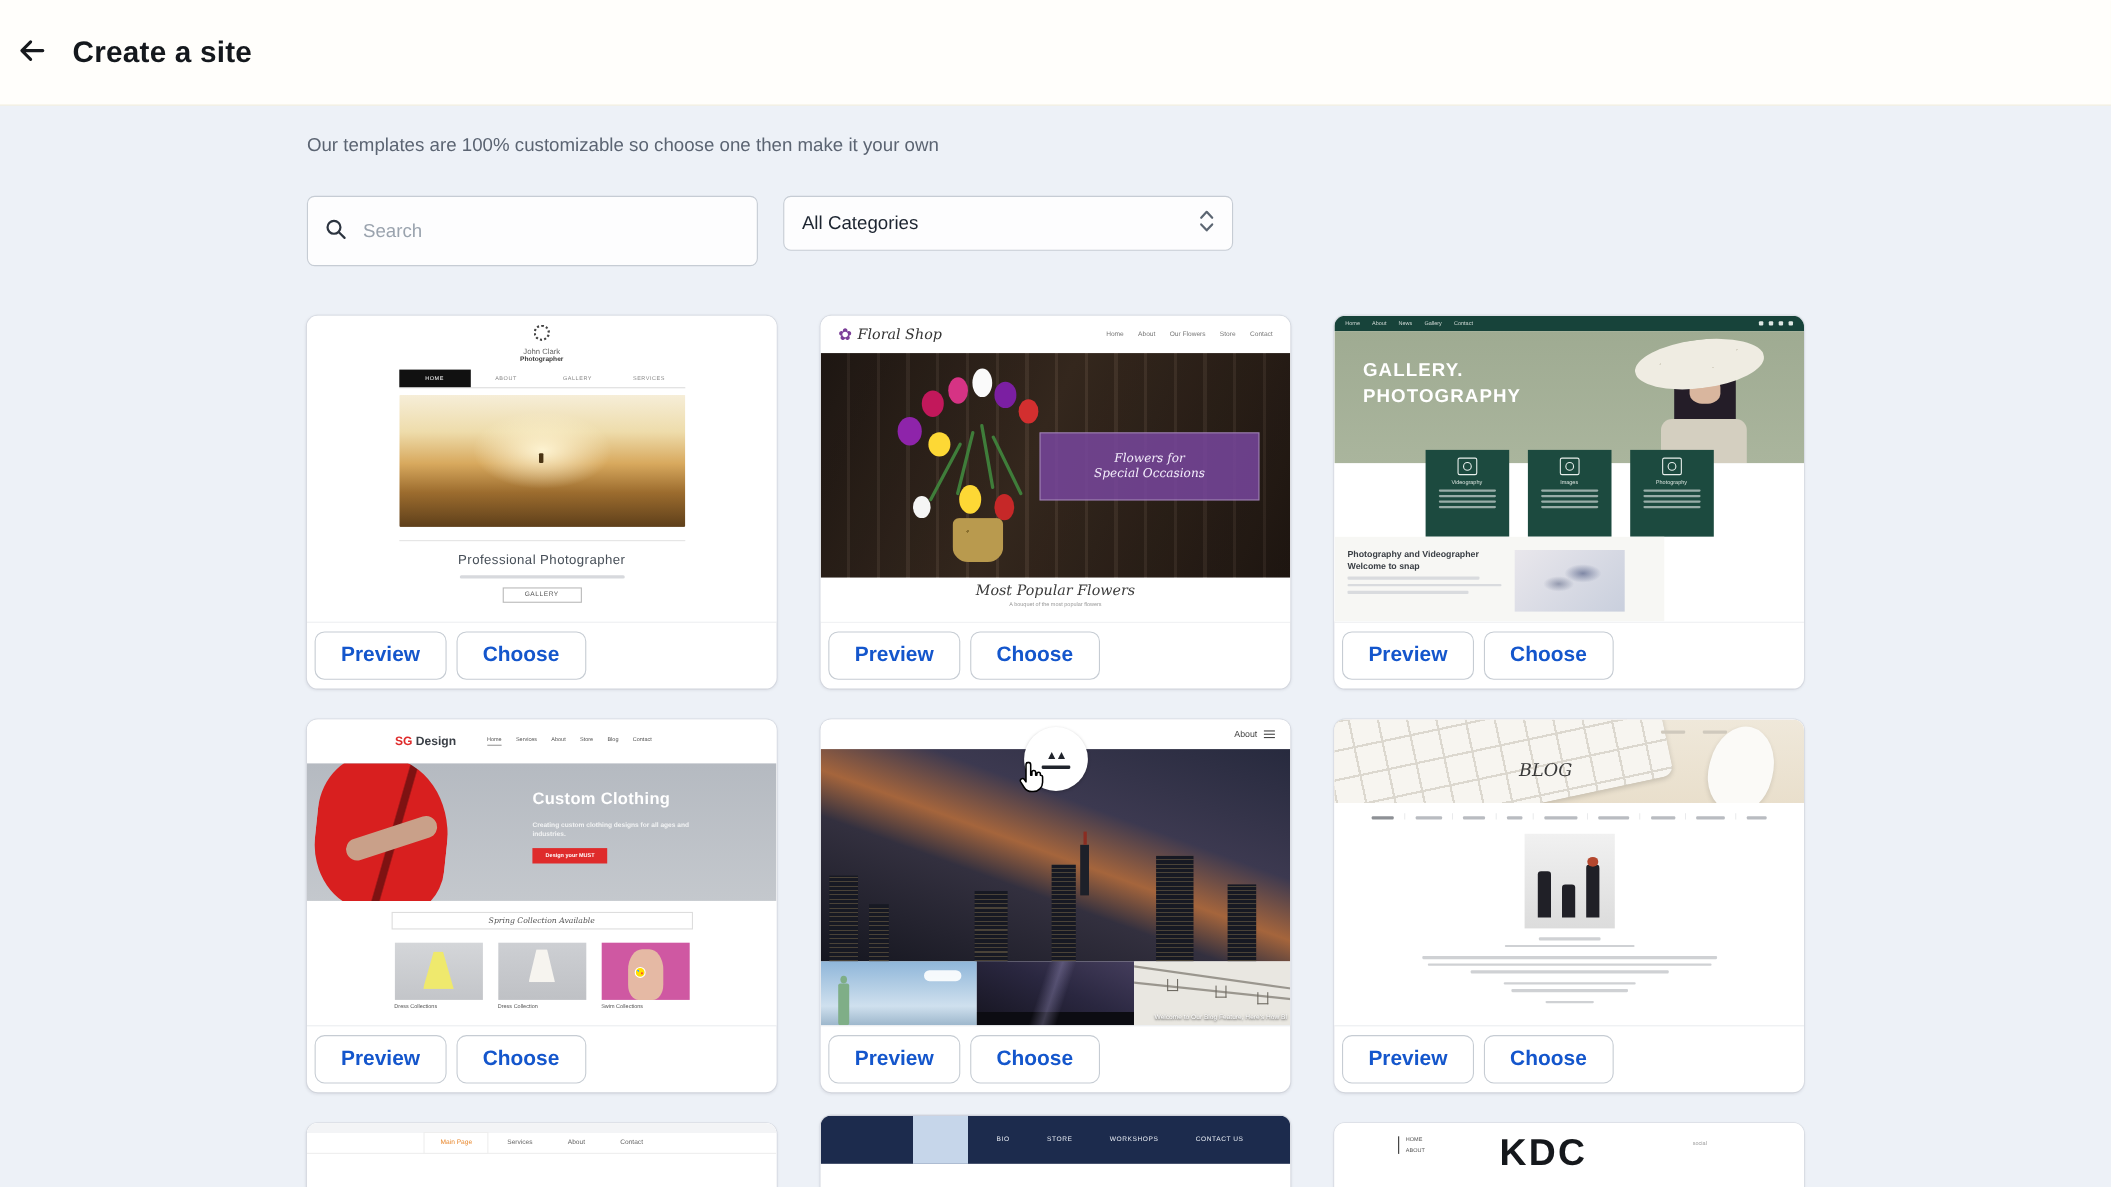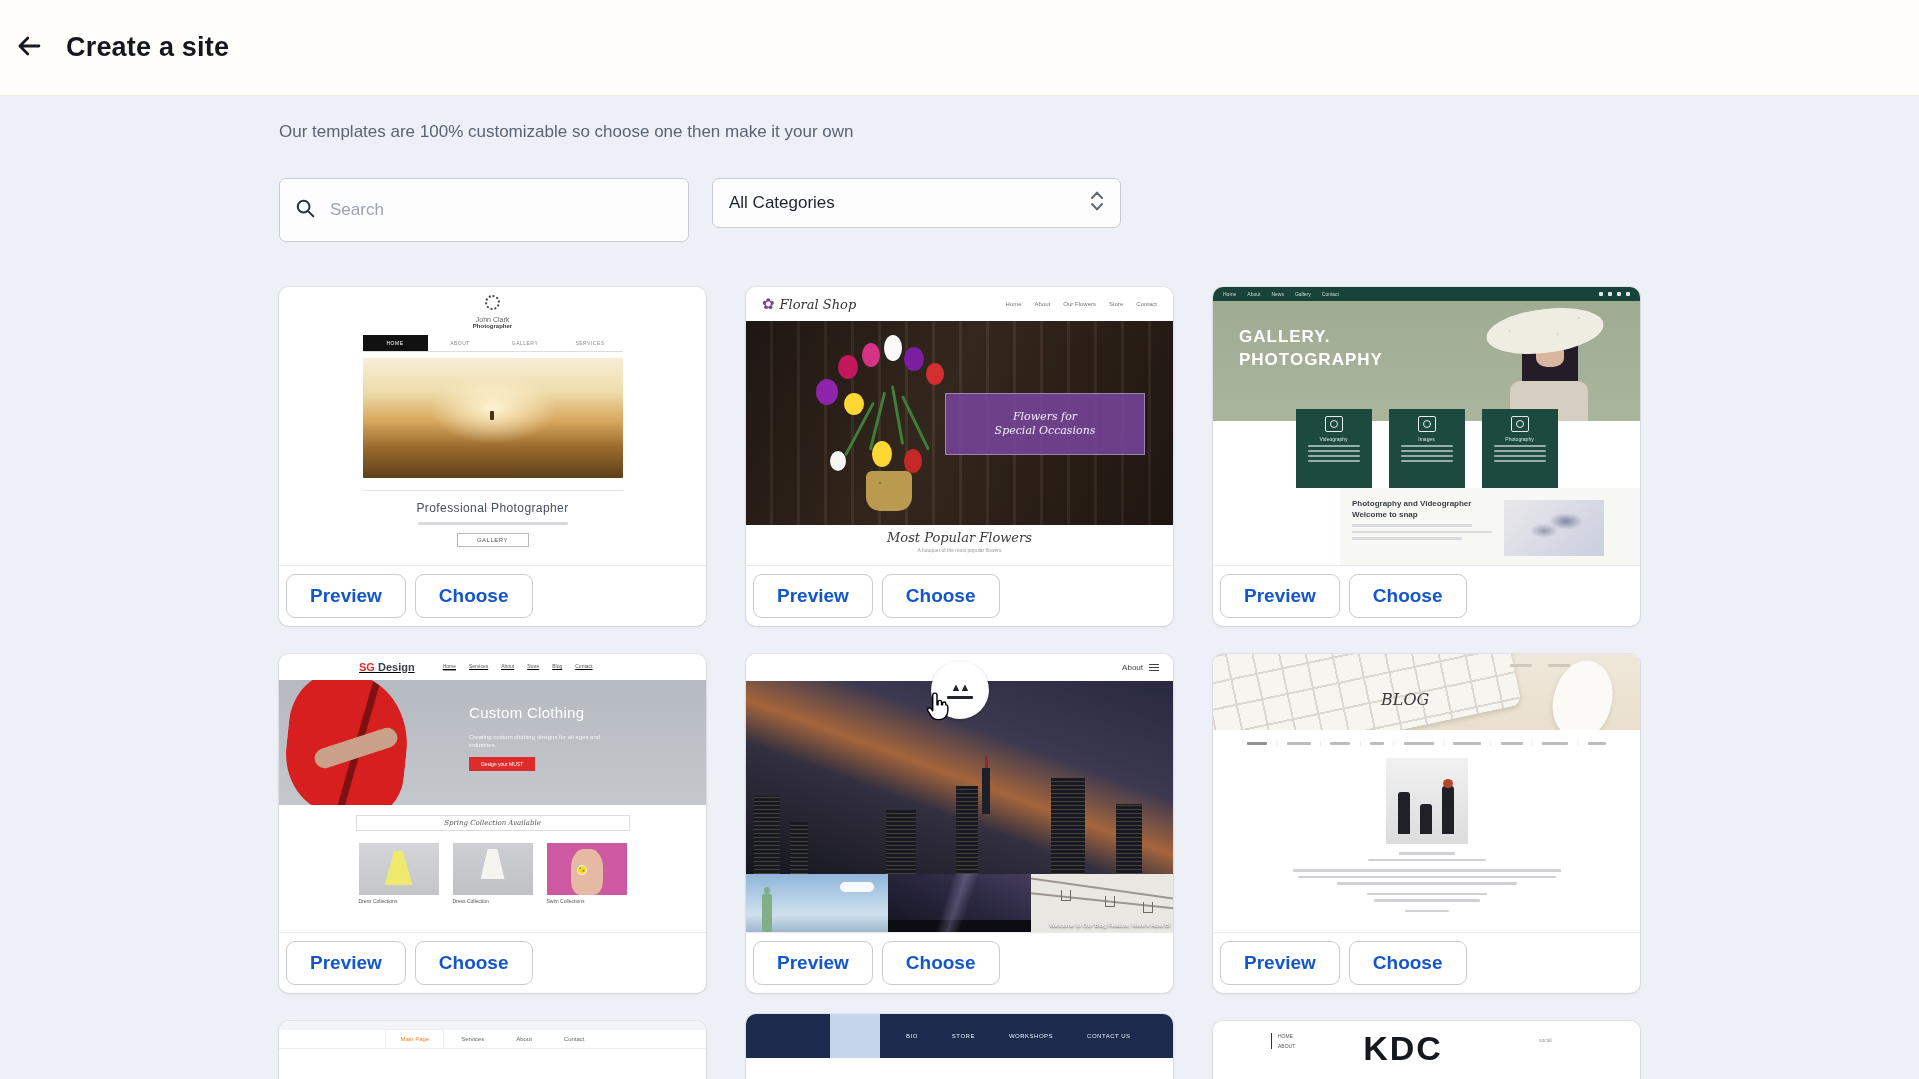--- a/index.html
+++ b/index.html
@@ -87,41 +87,41 @@
     transform:rotate(-7deg);background-image:radial-gradient(2px 2px at 20% 40%,#d8d4c6 40%,transparent 41%),radial-gradient(2px 2px at 60% 60%,#d8d4c6 40%,transparent 41%),radial-gradient(2px 2px at 80% 30%,#d8d4c6 40%,transparent 41%);}
   .t3-hair{position:absolute;right:44px;top:30px;width:56px;height:84px;background:#241d28;border-radius:8px 8px 4px 4px;}
   .t3-face{position:absolute;right:58px;top:36px;width:28px;height:24px;background:#d9b69e;border-radius:40%;}
   .t3-body{position:absolute;right:34px;top:74px;width:78px;height:40px;background:#d4cfc0;border-radius:10px 10px 0 0;}
   .t3-cards{position:absolute;top:122px;left:0;right:0;display:flex;justify-content:center;gap:17px;}
   .t3-card{width:76px;height:79px;background:#1c4a3f;padding-top:7px;box-sizing:border-box;text-align:center;}
   .t3-card .ic{width:16px;height:14px;border:1px solid #e8efec;border-radius:2px;margin:0 auto;display:flex;align-items:center;justify-content:center;}
   .t3-card .ic i{width:6px;height:6px;border:1px solid #e8efec;border-radius:50%;display:block;}
   .t3-card .nm{font-size:5px;color:#d8e2dd;margin-top:4px;}
   .t3-card .ln{width:52px;height:2px;background:rgba(255,255,255,.55);border-radius:1px;margin:3px auto 0;}
-  .t3-sec{position:absolute;top:201px;left:0;right:0;height:77px;background:#fff;display:flex;justify-content:flex-end;}
+  .t3-sec{position:absolute;top:201px;left:0;right:0;height:77px;background:#fff;display:flex;justify-content:flex-start;}
   .t3-panel{width:300px;height:77px;background:#f7f7f4;display:flex;padding:10px 12px;box-sizing:border-box;gap:12px;}
   .t3-txt .h{font-size:8px;font-weight:700;color:#3a3f45;line-height:11px;}
   .t3-txt .ln{width:120px;height:2.5px;background:#d9dbde;border-radius:1px;margin-top:4px;}
   .t3-img{width:100px;height:56px;margin-top:2px;background:
     radial-gradient(24px 12px at 62% 38%,#32406e88,transparent 70%),
     radial-gradient(20px 10px at 40% 55%,#2c385f66,transparent 70%),
     linear-gradient(135deg,#e9e7ec,#c9cfdd);}
   
-  .t4-head{height:26px;display:flex;align-items:center;padding-left:80px;text-decoration:underline;}
+  .t4-head{height:40px;display:flex;align-items:center;padding-left:80px;}
   .t4-brand{font-size:11px;font-weight:700;color:#3a3f46;}
   .t4-brand b{color:#df2b2b;}
   .t4-nav{display:flex;gap:13px;margin-left:28px;}
   .t4-nav span{font-size:5px;color:#555;}
   .t4-nav span.on{border-bottom:1px solid #999;padding-bottom:1px;}
   .t4-hero{height:125px;background:linear-gradient(180deg,#b5bac1,#c4c8cd);position:relative;overflow:hidden;}
   .t4-dress{position:absolute;left:8px;top:-6px;width:120px;height:140px;background:#d81f1f;
     border-radius:38% 52% 30% 44%;transform:rotate(6deg);
     background-image:linear-gradient(100deg,transparent 55%,#7e1212 56%,#7e1212 60%,transparent 61%);}
   .t4-arm{position:absolute;left:34px;top:58px;width:86px;height:20px;background:#c9a089;border-radius:10px;transform:rotate(-18deg);}
-  .t4-htxt{position:absolute;left:190px;top:24px;}
+  .t4-htxt{position:absolute;left:205px;top:24px;font-weight:bold;}
   .t4-htxt .h{color:#fff;font-size:15px;letter-spacing:.3px;}
   .t4-htxt .s{color:#f2f3f4;font-size:6px;width:150px;line-height:8px;margin-top:12px;}
   .t4-htxt .b{display:inline-block;background:#df2b2b;color:#fff;font-size:5px;padding:4px 12px;margin-top:8px;}
   .t4-bar{width:272px;margin:10px auto 0;border:1px solid #ddd;text-align:center;font-size:7px;color:#555;
     padding:3px 0;font-family:"DejaVu Serif",serif;font-style:italic;}
   .t4-prods{display:flex;justify-content:center;gap:14px;margin-top:12px;}
   .t4-prod .img{width:80px;height:52px;position:relative;overflow:hidden;}
   .t4-prod .cap{font-size:5px;color:#555;margin-top:3px;}
   .t4-p1{background:linear-gradient(180deg,#d4d6d9,#c3c5c9);}
   .t4-p1 i{position:absolute;left:26px;top:8px;width:28px;height:34px;background:#efe96d;

